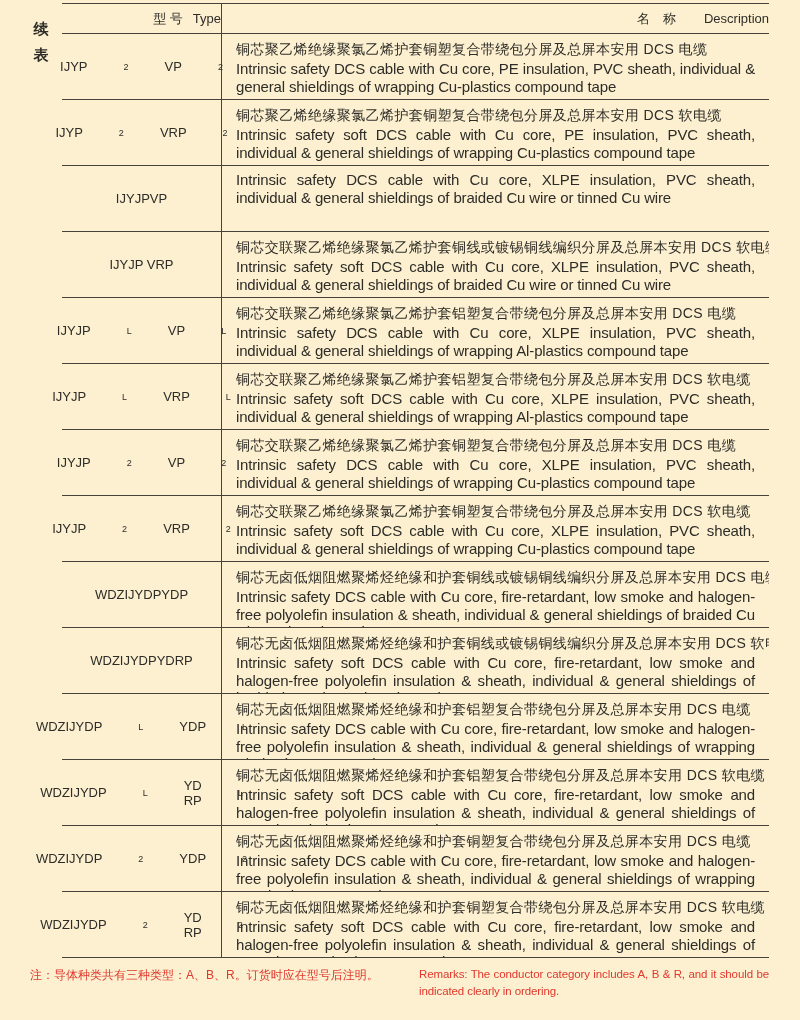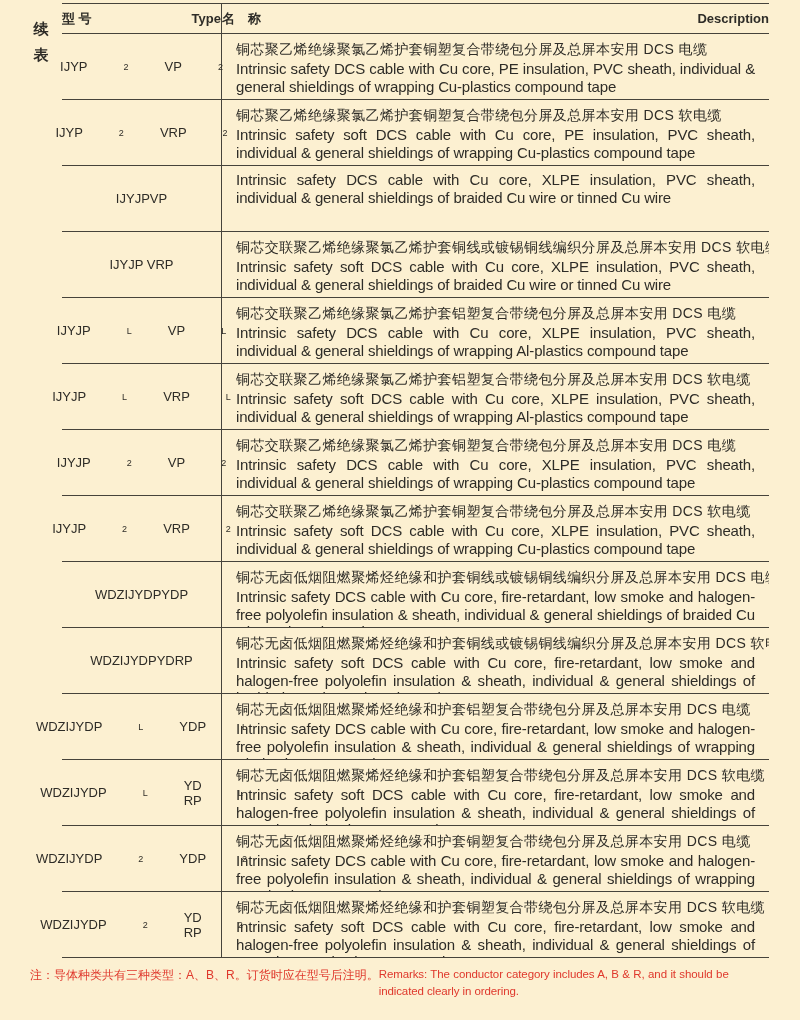--- a/index.html
+++ b/index.html
@@ -28,42 +28,42 @@
   .cell-type {
     width: 160px; flex: none;
     border-right: 1px solid #46433b;
     display: flex; align-items: center; justify-content: center;
     text-align: center;
     font-size: 13px;
     box-sizing: border-box;
     gap: 36px;
   }
   .hrow .cell-type, .hrow .cell-desc {
-    font-weight: bold; font-size: 13px;
-    display: flex; align-items: center; justify-content: space-between;
+    font-weight: normal; font-size: 13px;
+    display: flex; align-items: center; justify-content: flex-end;
   }
   .hrow .cell-desc { gap: 28px; }
   .hrow .cell-type { gap: 10px; }
   .cell-desc { flex: 1; min-width: 0; }
   .row .cell-desc { padding: 5px 14px 0 14px; overflow: hidden; }
   .cn {
     font-size: 14px; line-height: 21px;
     letter-spacing: 0.4px;
     white-space: nowrap;
   }
   .en {
     font-size: 15px; line-height: 17.5px;
     letter-spacing: -0.15px;
     text-align: justify;
     text-align-last: left;
   }
   .sub { font-size: 9px; vertical-align: -3px; letter-spacing: 0; }
   .notes {
     position: absolute; left: 30px; top: 966px; width: 739px;
-    display: flex; align-items: flex-start;
+    display: flex; justify-content: space-between; align-items: flex-start;
   }
   .note-cn {
     font-size: 12px; line-height: 18px;
     white-space: nowrap;
   }
   .note-en {
     width: 350px; flex: none;
     font-size: 11.5px; line-height: 17px;
     letter-spacing: -0.1px;
     text-align: justify; text-align-last: left;

